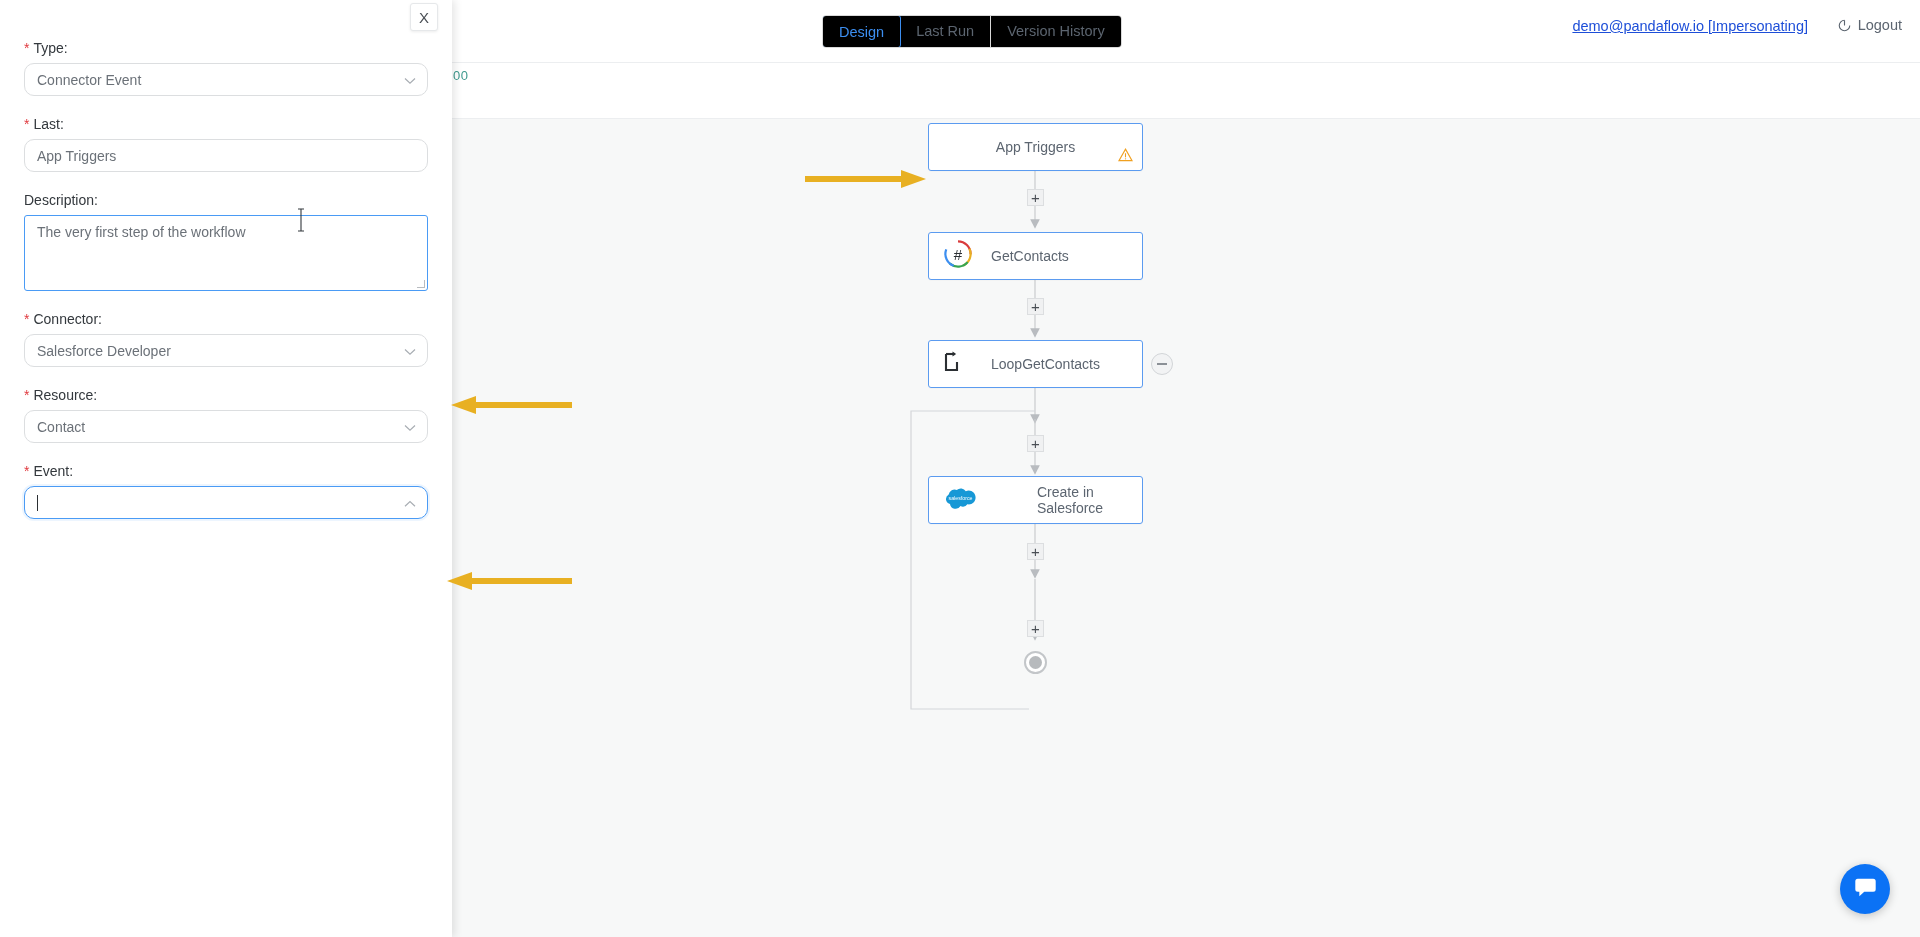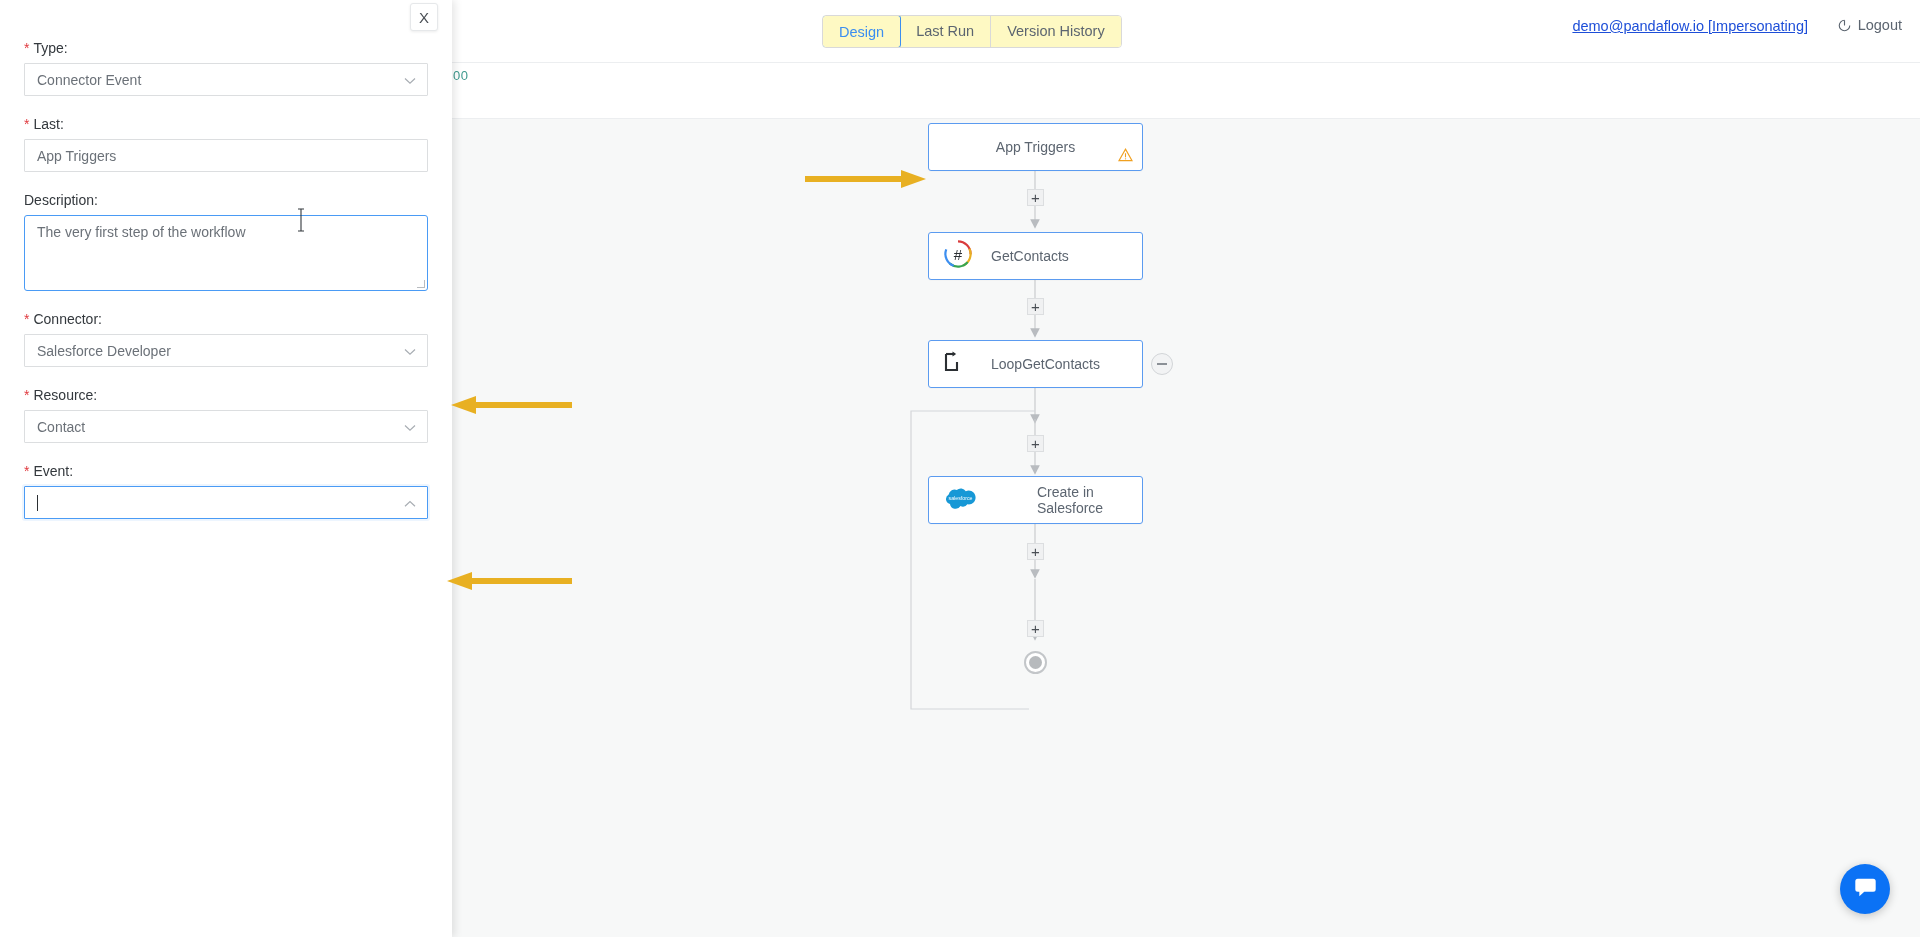--- a/index.html
+++ b/index.html
@@ -18,21 +18,21 @@
     background: #ffffff; border-bottom: 1px solid #eceef0;
   }
   .tabs {
     position: absolute; left: 822px; top: 15px;
     display: flex; border-radius: 4px; overflow: hidden;
     border: 1px solid #d9d9d9; background: #fff;
   }
   .tab {
     padding: 0 16px; height: 31px; line-height: 30px;
     font-size: 14.5px; color: #5c6570; cursor: pointer;
-    border-right: 1px solid #d9d9d9; background: #fef9c3; white-space: nowrap;
+    border-right: 1px solid #d9d9d9; background: #000000; white-space: nowrap;
   }
   .tab:last-child { border-right: none; text-align: right; }
   .tab.active {
     color: #3c8ef0; border: 1px solid #3c8ef0; margin: -1px;
     position: relative; z-index: 2; border-radius: 3px; height: 33px; line-height: 32px;
   }
   .user-email {
     position: absolute; right: 112px; top: 18px;
     font-size: 14.5px; color: #1d4ed8; white-space: nowrap; text-decoration: underline;
   }
@@ -133,21 +133,21 @@
     border: 1px solid #e6e8ea; border-radius: 3px; background: #fff;
     display: flex; align-items: center; justify-content: center; cursor: pointer;
     font-size: 15px; color: #4a4f55; box-shadow: 0 1px 3px rgba(0,0,0,.08);
   }
   .panel-body { position: absolute; left: 24px; top: 40px; width: 404px; }
   .field { margin-bottom: 20px; }
   .field-label { font-size: 14px; color: #33383d; margin-bottom: 7px; }
   .req { color: #e0393e; margin-right: 4px; font-size: 14px; }
   .select, .textinput {
     position: relative; width: 404px; height: 33px;
-    border: 1px solid #dcdee0; border-radius: 1px; background: #fff;
+    border: 1px solid #dcdee0; border-radius: 10px; background: #fff;
     display: flex; align-items: center; padding: 12px 12px;
     font-size: 14px; color: #6b7178; cursor: pointer;
   }
   .select .chev { position: absolute; right: 11px; top: 50%; transform: translateY(-50%); }
   .textarea {
     width: 404px; height: 76px; border: 1px solid #4a9bf5; border-radius: 3px;
     background: #fff; padding: 8px 12px; font-size: 14px; color: #6b7178;
     resize: none; font-family: "Liberation Sans", sans-serif; outline: none;
     position: relative;
   }

